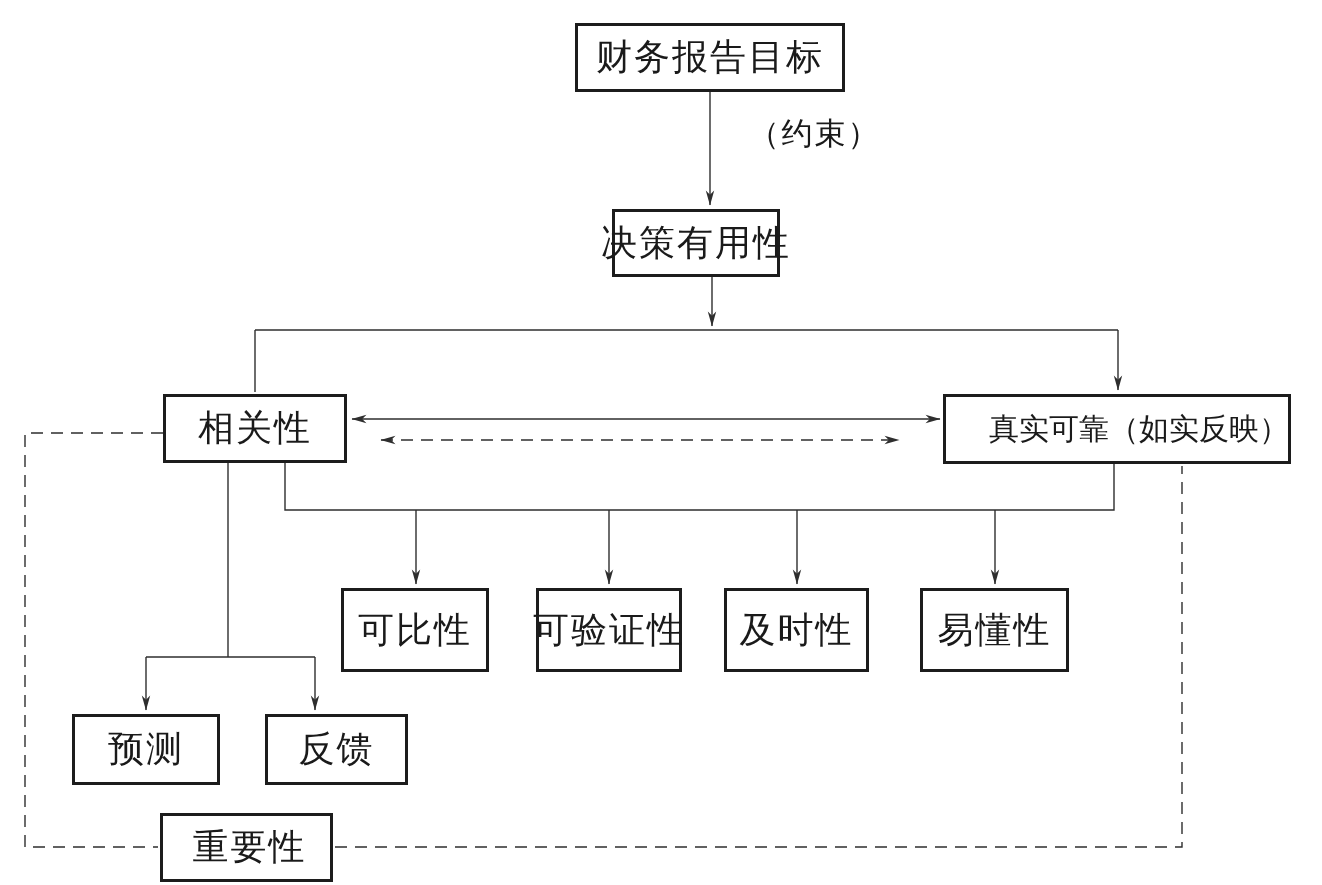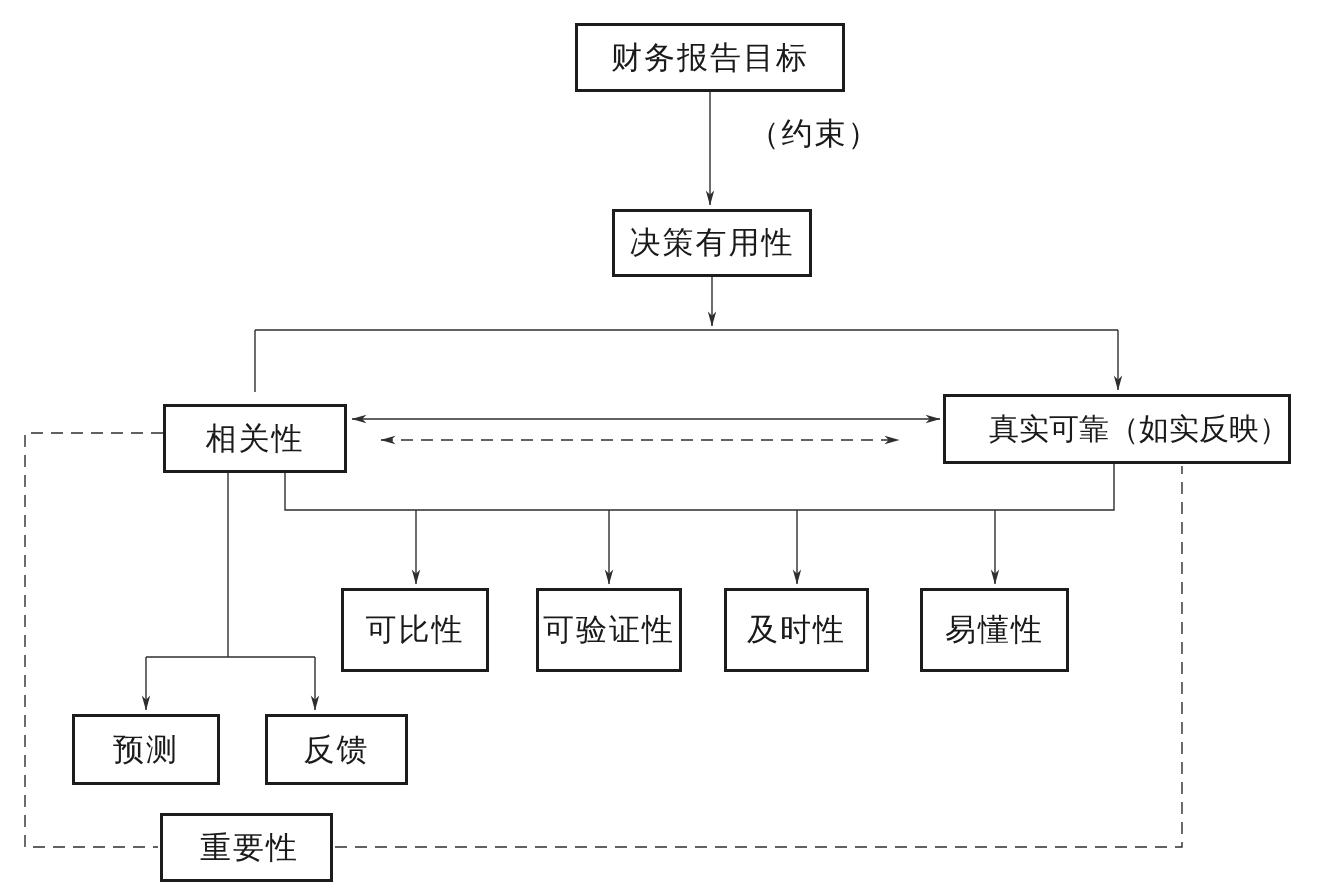--- a/index.html
+++ b/index.html
@@ -22,21 +22,21 @@
   .edge.dashed { stroke-dasharray: 12 8; }
   #ah path { fill: var(--line); stroke: none; }
   .node {
     position: absolute;
     box-sizing: border-box;
     border: 3px solid var(--border);
     background: var(--background);
     display: flex;
     align-items: center;
     justify-content: center;
-    font-size: 31px;
+    font-size: 36px;
     letter-spacing: 2px;
     color: var(--text);
     white-space: nowrap;
     z-index: 2;
   }
   .node.tight { letter-spacing: 0; font-size: 30px; padding-left: 44px; }
   .annotation {
     position: absolute;
     font-size: 31px;
     line-height: 44px;
@@ -86,25 +86,25 @@
   </svg>
 
   <div class="node" style="left:575px; top:23px; width:270px; height:69px;">
     <span>财务报告目标</span>
   </div>
 
   <div class="annotation" style="left:712px; top:112px; width:205px;">
     <div>（约束）</div>
   </div>
 
-  <div class="node" style="left:612px; top:209px; width:200px; height:68px;">
+  <div class="node" style="left:612px; top:209px; width:168px; height:68px;">
     <span>决策有用性</span>
   </div>
 
-  <div class="node" style="left:163px; top:394px; width:184px; height:69px;margin-top:10px;">
+  <div class="node" style="left:163px; top:394px; width:184px; height:69px;">
     <span>相关性</span>
   </div>
 
   <div class="node tight" style="left:943px; top:394px; width:348px; height:70px;">
     <span>真实可靠（如实反映）</span>
   </div>
 
   <div class="node" style="left:341px; top:588px; width:148px; height:84px;">
     <span>可比性</span>
   </div>

